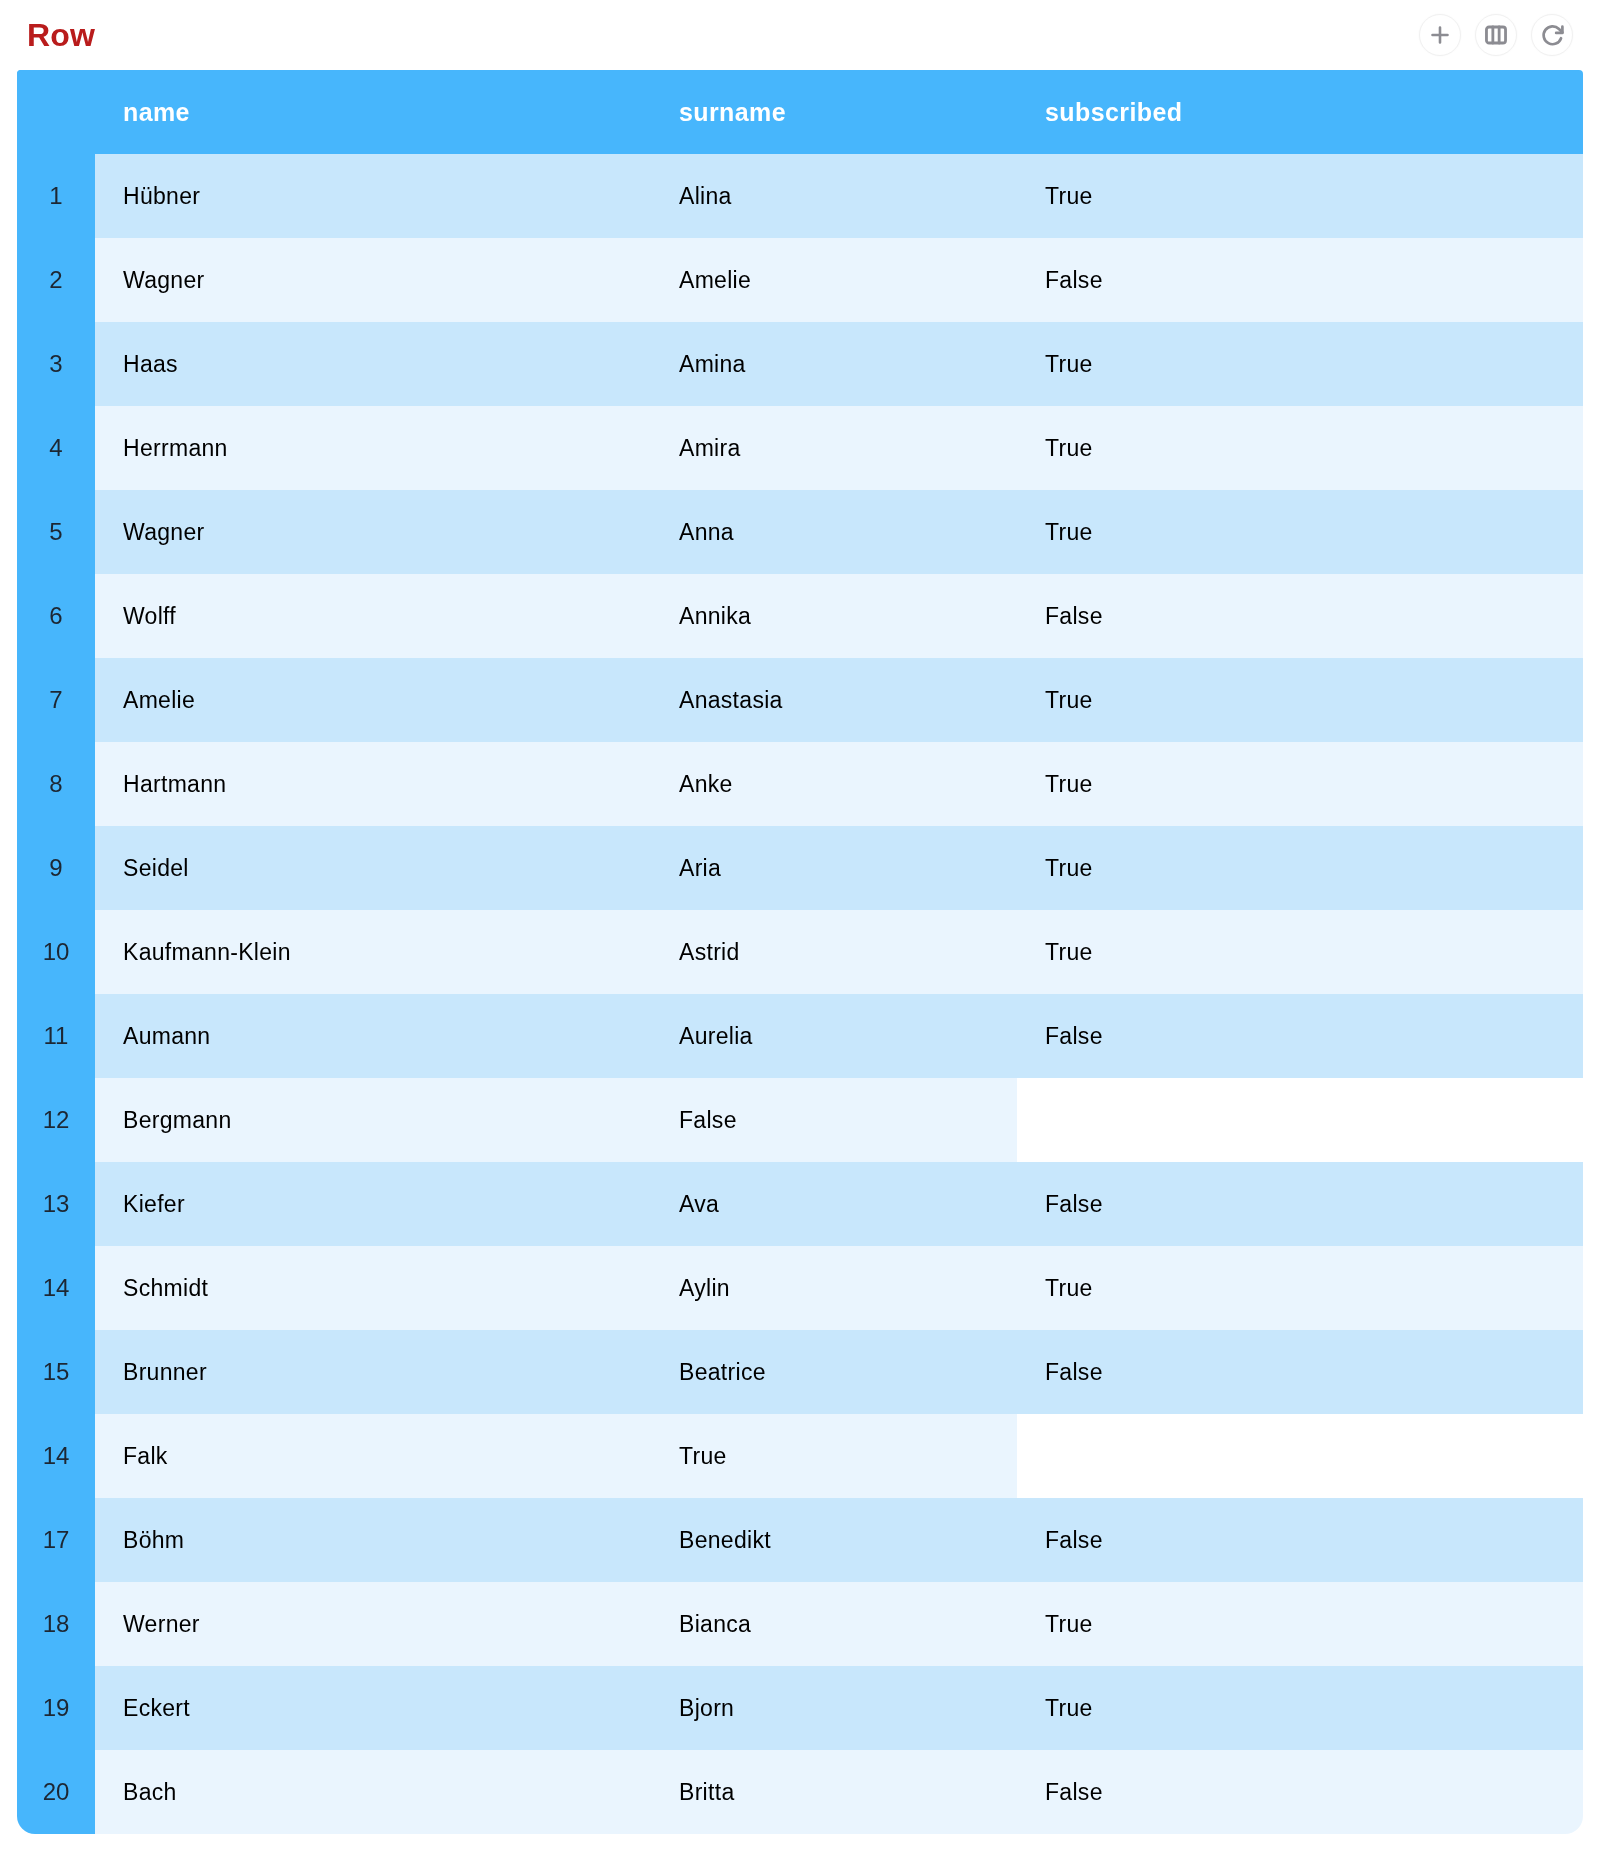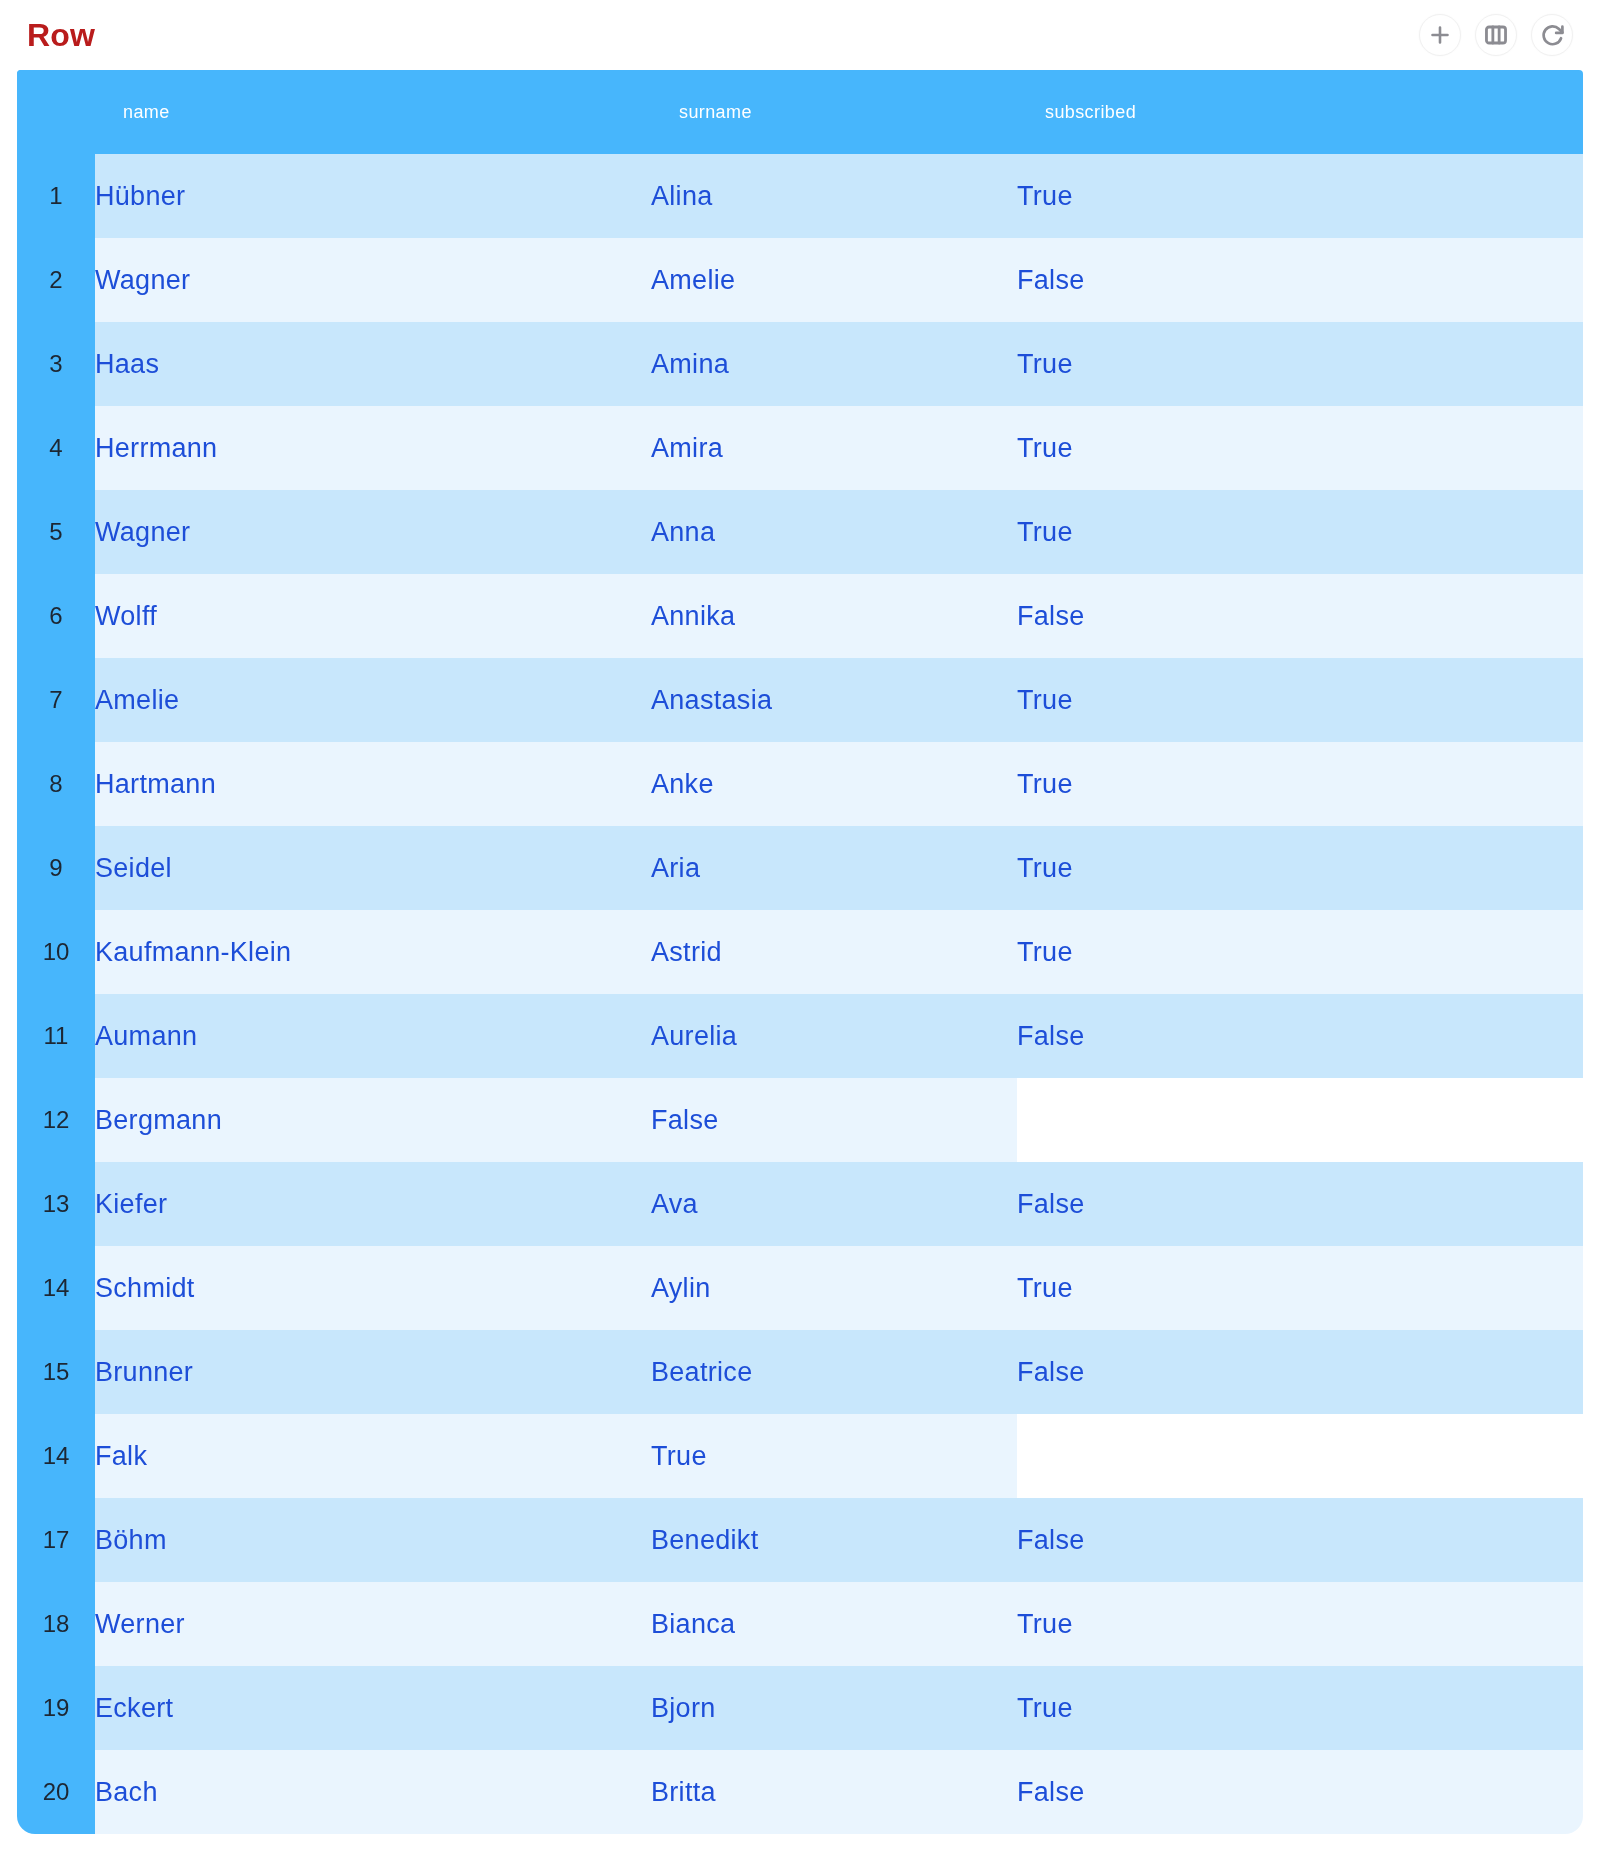--- a/index.html
+++ b/index.html
@@ -62,41 +62,42 @@
     height: 84px;
   }
   .thead {
     background: #47b6fc;
   }
   .th {
     display: flex;
     align-items: center;
     padding-left: 28px;
     color: #ffffff;
-    font-size: 18px;
-    font-weight: 400;
+    font-size: 25px;
+    font-weight: 700;
     letter-spacing: 0.4px;
     cursor: pointer;
   }
   .num {
     background: #47b6fc;
     height: 100%;
     display: flex;
     align-items: center;
     justify-content: center;
     font-size: 24px;
     color: #1d2733;
     cursor: pointer;
   }
   .cell {
     height: 100%;
     display: flex;
     align-items: center;
-    font-size: 27px;
-    color: #1d4ed8;
+    padding-left: 28px;
+    font-size: 23px;
+    color: #000000;
     letter-spacing: 0.3px;
   }
   .tbody .tr:nth-child(odd) .cell { background: #c8e7fc; }
   .tbody .tr:nth-child(even) .cell { background: #eaf5fe; }
 </style>
 </head>
 <body>
 
 <div class="topbar">
   <div class="page-title">Row</div>

